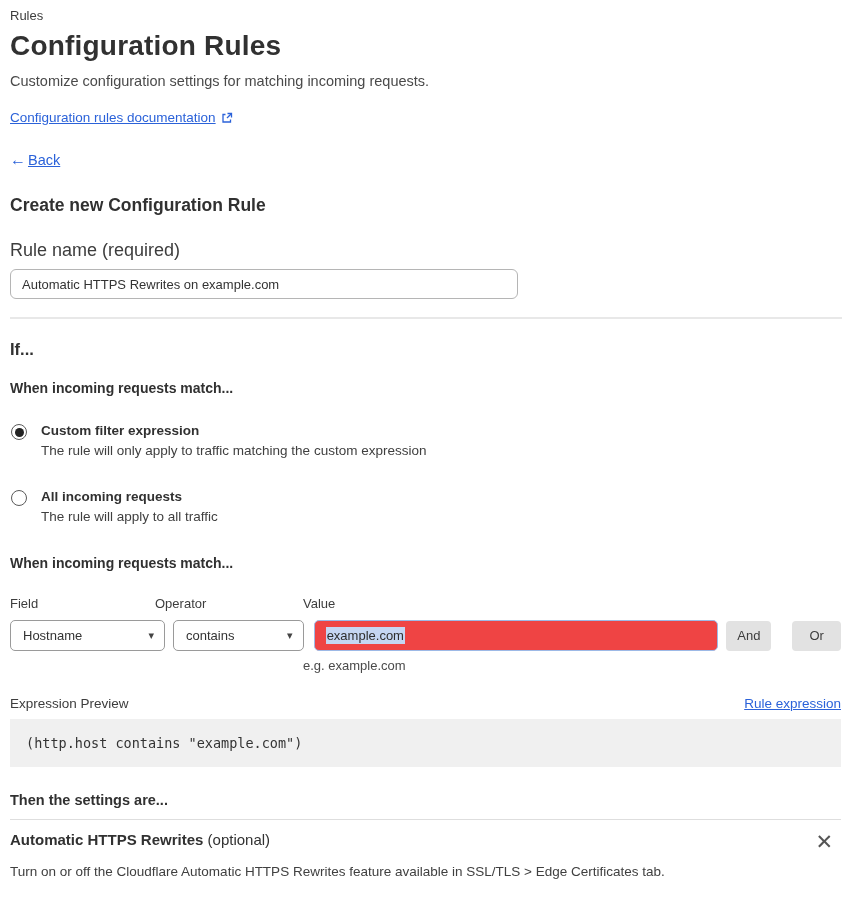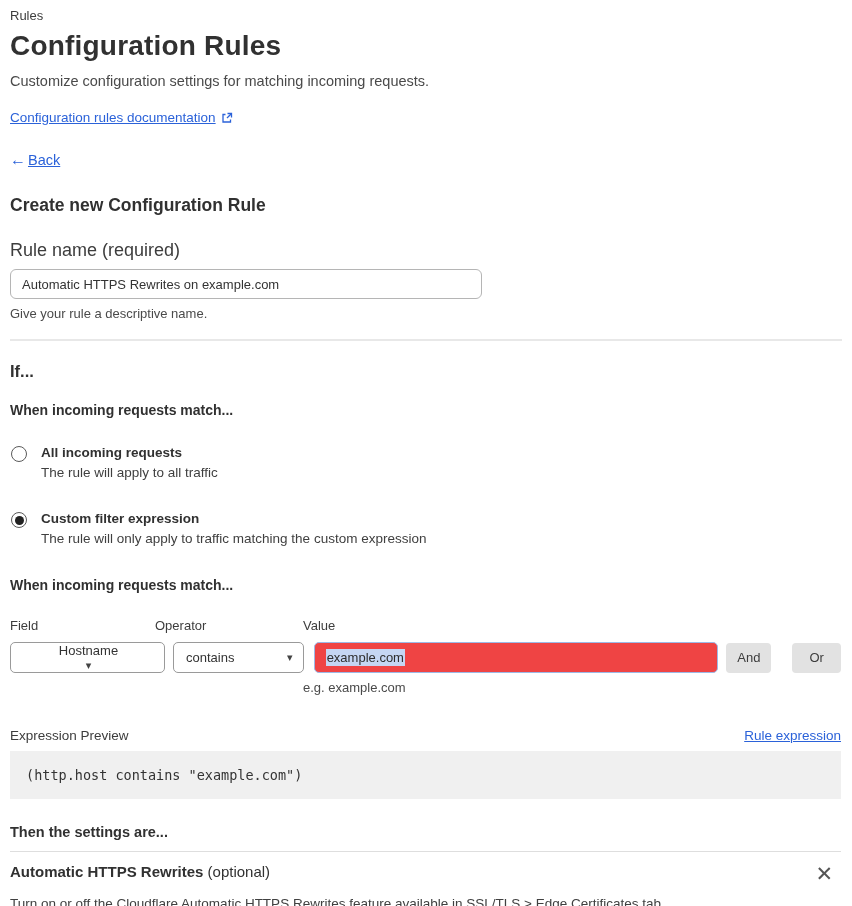--- a/index.html
+++ b/index.html
@@ -13,21 +13,21 @@
   .subtitle { font-size:14.5px; color:#4a4a4a; margin-bottom:21px; }
   a.link { color:#2b62d9; text-decoration:underline; cursor:pointer; }
   .doc-link-row { font-size:13.5px; margin-bottom:26px; display:flex; align-items:center; gap:5px; }
   .ext-icon svg { display:block; }
   .back-row { font-size:14.5px; margin-bottom:26px; display:flex; align-items:center; }
   .back-arrow { color:#2b62d9; text-decoration:none; font-size:16px; margin-right:2px; }
 
   
   h2.form-heading { font-size:17.5px; font-weight:700; color:#313131; margin-bottom:24px; }
   .field-label { font-size:18px; color:#3d3d3d; margin-bottom:8px; }
-  input.rule-name { width:472px; height:30px; border:1px solid #b5b5b5; border-radius:6px;
+  input.rule-name { width:508px; height:30px; border:1px solid #b5b5b5; border-radius:6px;
     padding:0 11px; font-size:13px; color:#333; font-family:inherit; outline:none; background:#fff; }
   .help-text { font-size:13px; color:#4a4a4a; margin-top:7px; }
   .divider { border:none; border-top:2px solid #e8e8e8; margin:18px -1px 0 0; }
 
   
   h3.if-heading { font-size:16.5px; font-weight:700; color:#313131; margin-top:21px; }
   .match-heading { font-size:14px; font-weight:700; color:#313131; margin-top:21px; }
   .radio-group { margin-top:27px; }
   .radio-option { display:flex; margin-bottom:31px; cursor:pointer; }
   .radio-circle { width:16px; height:16px; border:1.5px solid #5a5a5a; border-radius:50%;
@@ -38,36 +38,36 @@
   .radio-desc { font-size:13.5px; color:#404040; }
 
   
   .builder-labels { display:flex; font-size:13px; color:#3d3d3d; margin-top:25px; }
   .lbl-field { width:145px; }
   .lbl-operator { width:148px; }
   .builder-row { display:flex; align-items:center; margin-top:9px; }
   .select-box { height:31px; border:1px solid #9a9a9a; border-radius:5px; background:#fff;
     display:flex; align-items:center; justify-content:space-between; padding:0 10px 0 12px;
     font-size:13px; color:#333; cursor:pointer; }
-  .select-field { width:164px; margin-right:8px;flex-direction:column; }
+  .select-field { width:164px; margin-right:8px; }
   .select-operator { width:138px; margin-right:10px; }
   .caret { font-size:11px; color:#444; }
   .value-input { width:431px; height:31px; border:1px solid #9db9e6; border-radius:5px;
     background:#ef4444; display:flex; align-items:center; padding:0 11px; font-size:13px;
     color:#2e2e2e; margin-right:8px; cursor:text; }
   .value-input .sel { background:#c5d6f3; padding:1px 1px; }
   .conn-btn { height:30px; border:none; border-radius:4px; background:#e2e2e2; color:#3d3d3d;
     font-size:13px; font-family:inherit; cursor:pointer; }
   .btn-and { width:48px; margin-right:21px; }
   .btn-or { width:52px; }
   .value-hint { font-size:13px; color:#4a4a4a; margin:7px 0 0 293px; }
 
   
   .preview-row { display:flex; justify-content:space-between; align-items:flex-end;
-    margin-top:33px; font-size:13.5px; color:#3d3d3d; }
+    margin-top:23px; font-size:13.5px; color:#3d3d3d; }
   .edit-link { font-size:13.5px; }
   .code-block { margin-top:8px; background:#f0f0f0; height:48px; display:flex; align-items:center;
     padding:0 16px; font-family:"DejaVu Sans Mono","Liberation Mono",monospace;
     font-size:13.5px; color:#333; }
 
   
   .then-heading { font-size:14.5px; font-weight:700; color:#313131; margin-top:25px; }
   .setting-card { border-top:1px solid #dedede; margin-top:11px; padding-top:11px; }
   .setting-header { display:flex; justify-content:space-between; align-items:flex-start; }
   .setting-name { font-size:15px; color:#313131; }
@@ -98,40 +98,39 @@
 
   <div class="back-row">
     <span class="back-arrow">←</span>
     <a class="link">Back</a>
   </div>
 
   <h2 class="form-heading">Create new Configuration Rule</h2>
 
   <div class="field-label">Rule name (required)</div>
   <input class="rule-name" type="text" value="Automatic HTTPS Rewrites on example.com" style="">
-  <div class="help-text">Give your rule a descriptive name.</div>
 
   <hr class="divider">
 
   <h3 class="if-heading">If...</h3>
   <div class="match-heading">When incoming requests match...</div>
 
   <div class="radio-group">
+    <div class="radio-option selected">
+      <span class="radio-circle"></span>
+      <div>
+        <div class="radio-label">Custom filter expression</div>
+        <div class="radio-desc">The rule will only apply to traffic matching the custom expression</div>
+      </div>
+    </div>
     <div class="radio-option">
       <span class="radio-circle"></span>
       <div>
         <div class="radio-label">All incoming requests</div>
         <div class="radio-desc">The rule will apply to all traffic</div>
-      </div>
-    </div>
-    <div class="radio-option selected">
-      <span class="radio-circle"></span>
-      <div>
-        <div class="radio-label">Custom filter expression</div>
-        <div class="radio-desc">The rule will only apply to traffic matching the custom expression</div>
       </div>
     </div>
   </div>
 
   <div class="match-heading" style="margin-top:16px;">When incoming requests match...</div>
 
   <div class="builder-labels">
     <div class="lbl-field">Field</div>
     <div class="lbl-operator">Operator</div>
     <div>Value</div>

